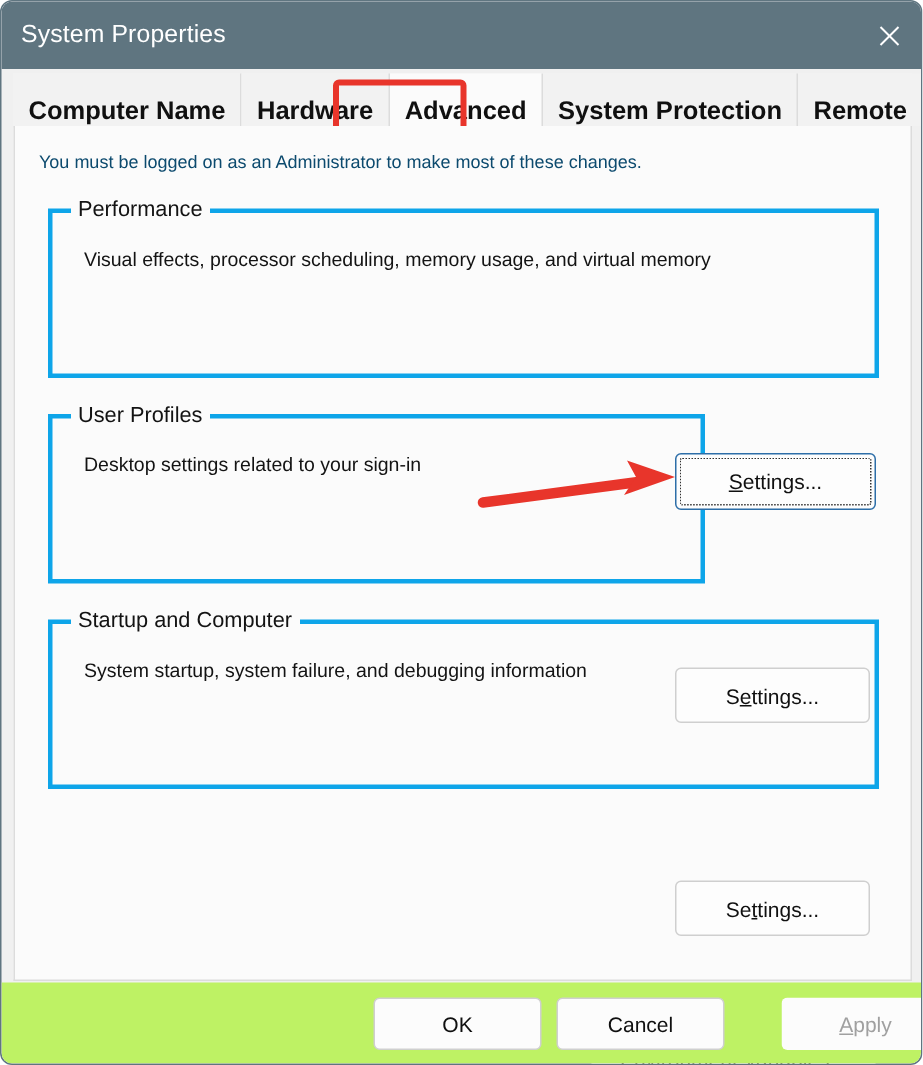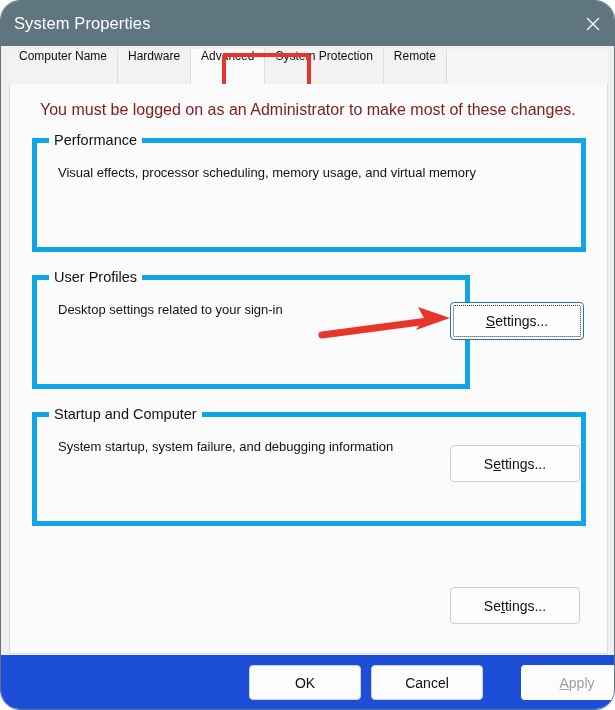--- a/index.html
+++ b/index.html
@@ -13,21 +13,21 @@
   }
 
   #dialog {
     position: relative;
     width: 615px;
     height: 710px;
     overflow: hidden;
     box-sizing: border-box;
     background: #f0f0f0;
     border: 1px solid #5f7580;
-    border-radius: 20px;
+    border-radius: 8px;
   }
 
   
   .titlebar {
     position: absolute;
     left: 0; top: 0;
     width: 615px;
     height: 45px;
     background: #5f7580;
     border-top-left-radius: 7px;
@@ -68,28 +68,29 @@
     width: 599px;
     height: 36px;
     display: flex;
     align-items: stretch;
     background: #f6f6f6;
     box-sizing: border-box;
     border-bottom: 1px solid #d8d8d8;
   }
   .tab {
     display: flex;
-    align-items: flex-start;
+    align-items: flex-end;
     padding: 0 10px;
-    font-size: 12px;
+    font-size: 17px;
     color: #101010;
     white-space: nowrap;
     background: #f2f2f2;
     border-right: 1px solid #dcdcdc;
     box-sizing: border-box;
+    font-weight: bold;
   }
   .tab.selected {
     background: #fbfbfb;
     border-bottom: 1px solid #fbfbfb;
     margin-bottom: -1px;
   }
   .tabstrip-filler {
     flex: 1;
     background: #f6f6f6;
   }
@@ -115,32 +116,32 @@
     height: 37px;
     border: 4px solid #e8352b;
     border-radius: 4px;
     box-sizing: border-box;
     pointer-events: none;
   }
 
   
   .admin-note {
     position: absolute;
-    left: 30px;
+    left: 16px;
     top: 17px;
-    font-size: 16px;
-    color: #7f1d1d;
+    font-size: 12px;
+    color: #0c4a6e;
     white-space: nowrap;
   }
 
   fieldset.group {
     position: absolute;
     margin: 0;
     padding: 0;
-    border: 5px solid #0ea5e9;
+    border: 3px solid #0ea5e9;
     background: transparent;
     box-sizing: border-box;
   }
   fieldset.group > legend {
     margin-left: 12px;
     padding: 0 5px;
     font-size: 14.5px;
     color: #131313;
   }
   .group-desc {
@@ -207,21 +208,21 @@
     pointer-events: none;
   }
 
   
   .footer {
     position: absolute;
     left: 0;
     top: 654px;
     width: 613px;
     height: 54px;
-    background: #1d4ed8;
+    background: #bef264;
     border-bottom-left-radius: 7px;
     border-bottom-right-radius: 7px;
   }
   .footer .btn {
     top: 10px;
     height: 35px;
     background: #fcfcfc;
   }
   #btn-ok     { left: 248px; width: 112px; }
   #btn-cancel { left: 370px; width: 112px; }

